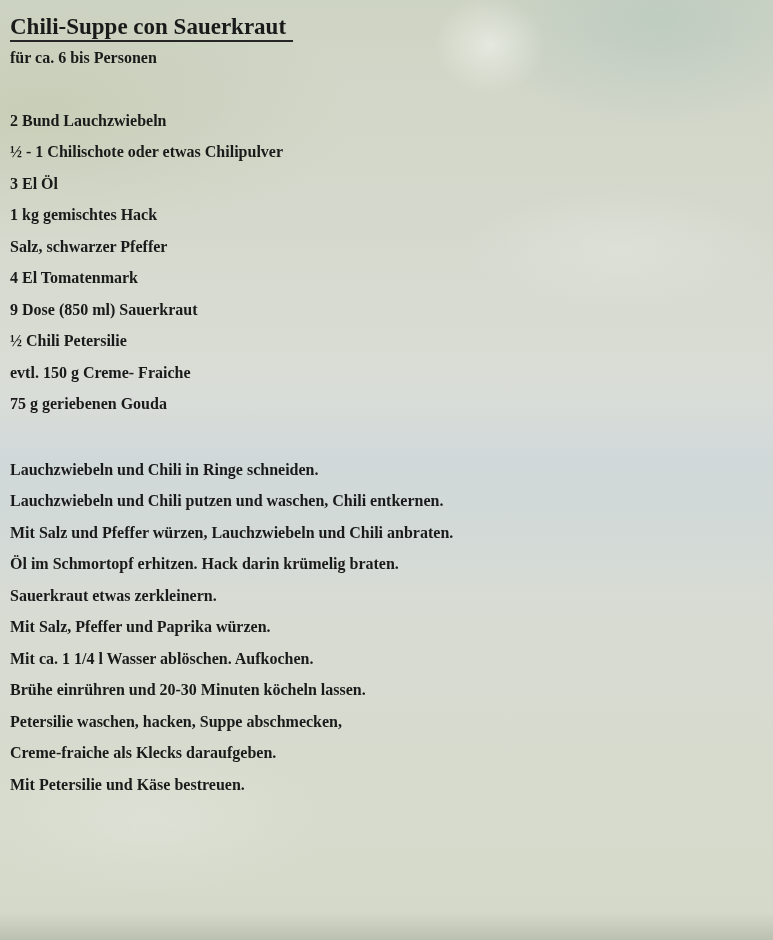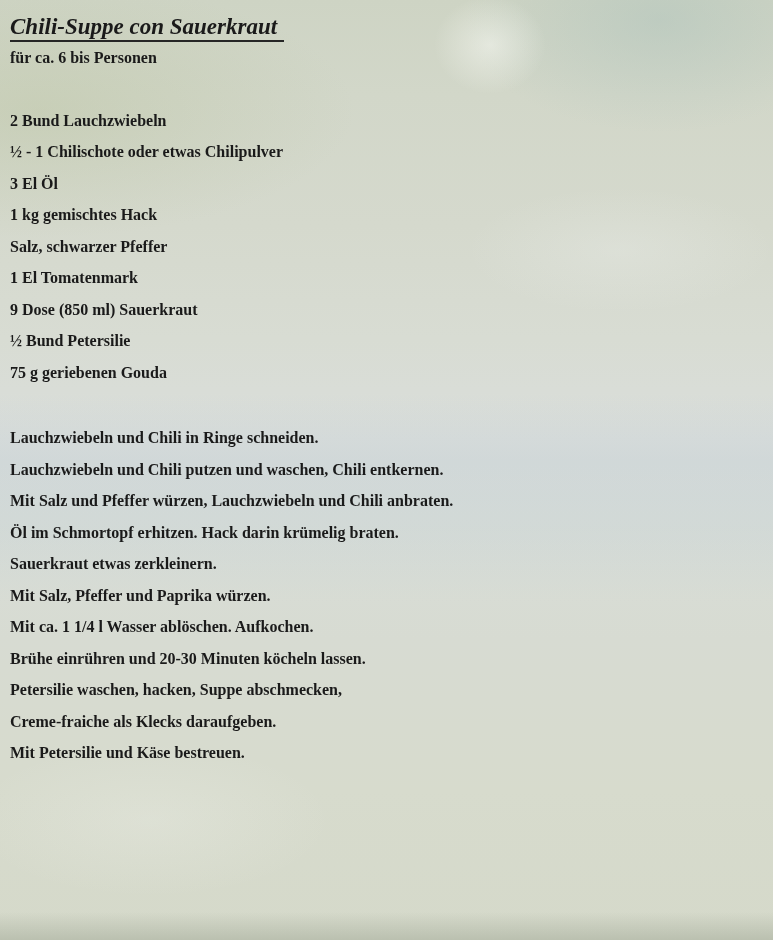--- a/index.html
+++ b/index.html
@@ -22,44 +22,45 @@
       radial-gradient(ellipse 260px 110px at 150px 820px, rgba(238,240,234,0.28), rgba(238,240,234,0) 70%),
       
       linear-gradient(180deg, rgba(190,205,215,0) 42%, rgba(188,202,212,0.30) 49%, rgba(190,204,212,0.26) 56%, rgba(190,205,215,0) 64%),
       
       linear-gradient(180deg, rgba(0,0,0,0) 97%, rgba(125,135,115,0.30) 100%),
       
       linear-gradient(180deg, #ced4c4 0%, #d2d7c9 10%, #d5d9cd 24%, #d8dcd3 36%, #dadedb 47%, #d9ded8 55%, #d7dbd2 68%, #d7dbcd 84%, #d5d9ca 100%);
   }
   .page { position: relative; width: 100%; height: 100%; padding: 12px 8px 0 10px; }
   .title-line { font-size: 23px; line-height: 30px; white-space: nowrap; }
-  .title-underline { border-bottom: 2px solid #262626; padding-right: 7px; display: inline-block; line-height: 27px; font-style: italic; }
+  .title-underline { border-bottom: 2px solid #262626; padding-right: 7px; display: inline-block; line-height: 27px; }
   .line { font-size: 16px; line-height: 31.5px; white-space: nowrap; }
   .gap-one-line { height: 31px; }
   .gap-section { height: 34px; }
 </style>
 </head>
 <body>
 
 <div class="page">
 
   <div class="title-line"><span class="title-underline">Chili-Suppe con Sauerkraut</span></div>
 
   <div class="line">für ca. 6 bis Personen</div>
 
   <div class="gap-one-line"></div>
 
   <div class="line">2 Bund Lauchzwiebeln</div>
   <div class="line">½ - 1 Chilischote oder etwas Chilipulver</div>
   <div class="line">3 El Öl</div>
   <div class="line">1 kg gemischtes Hack</div>
   <div class="line">Salz, schwarzer Pfeffer</div>
-  <div class="line">1 El Tomatenmark</div>
+  <div class="line">4 El Tomatenmark</div>
   <div class="line">9 Dose (850 ml) Sauerkraut</div>
-  <div class="line">½ Bund Petersilie</div>
+  <div class="line">½ Chili Petersilie</div>
+  <div class="line">evtl. 150 g Creme- Fraiche</div>
   <div class="line">75 g geriebenen Gouda</div>
 
   <div class="gap-section"></div>
 
   <div class="line">Lauchzwiebeln und Chili in Ringe schneiden.</div>
   <div class="line">Lauchzwiebeln und Chili putzen und waschen, Chili entkernen.</div>
   <div class="line">Mit Salz und Pfeffer würzen, Lauchzwiebeln und Chili anbraten.</div>
   <div class="line">Öl im Schmortopf erhitzen. Hack darin krümelig braten.</div>
   <div class="line">Sauerkraut etwas zerkleinern.</div>
   <div class="line">Mit Salz, Pfeffer und Paprika würzen.</div>

